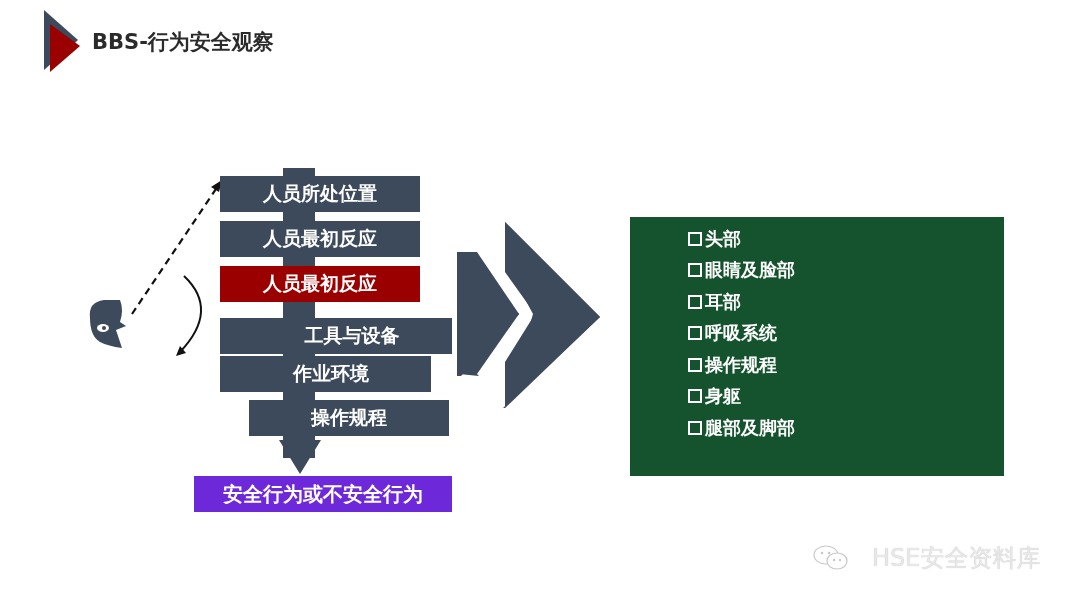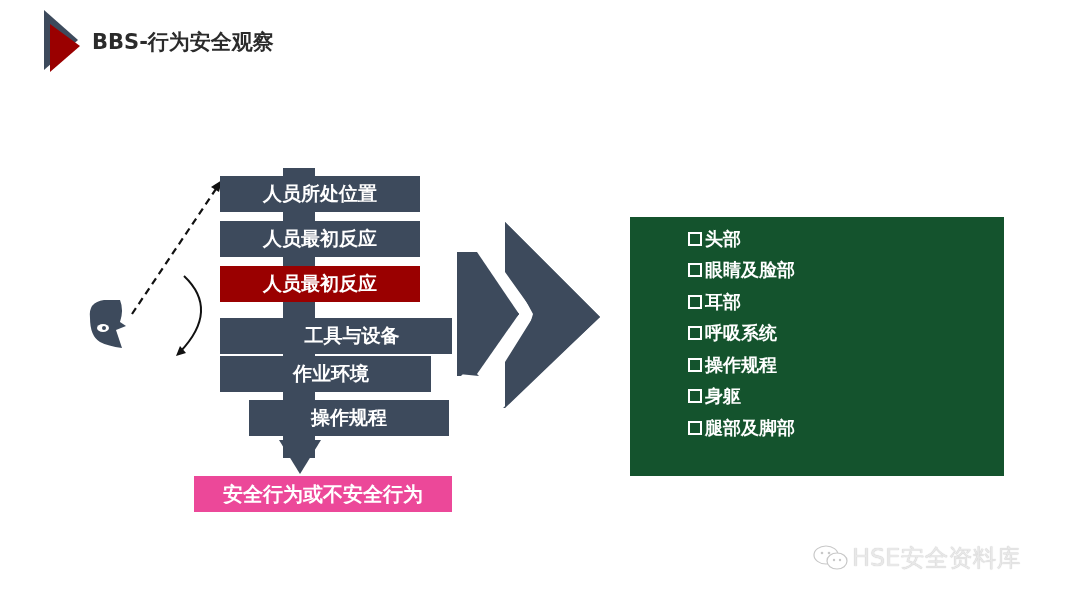--- a/index.html
+++ b/index.html
@@ -14,39 +14,39 @@
       letter-spacing: 0px;
     }
     .step {
       left: 220px; width: 200px; height: 36px; background: #3d4a5c;
       color: #fff; font-weight: bold; font-size: 19px;
       display: flex; align-items: center; justify-content: center;
     }
     .step.active { background: #9a0000; }
     .spine { left: 283px; width: 32px; background: #3d4a5c; }
     .result {
-      left: 194px; top: 476px; width: 258px; height: 36px; background: #ec4899;
+      left: 194px; top: 476px; width: 258px; height: 36px; background: #6d28d9;
       color: #fff; font-weight: bold; font-size: 20px;
       display: flex; align-items: center; justify-content: center;
     }
     .panel {
       left: 630px; top: 217px; width: 374px; height: 259px; background: #14532d;
     }
     .panel ul { list-style: none; margin: 0; padding: 6px 0 0 58px; }
     .panel li {
       color: #fff; font-weight: bold; font-size: 18px; height: 31.5px;
       display: flex; align-items: center;
     }
     .chk {
       display: inline-block; width: 10px; height: 10px; border: 2.5px solid #fff;
       margin-right: 3px; box-sizing: content-box;
     }
     .watermark {
       left: 812px; top: 542px; color: #e8e8e8; font-size: 24px;
-      text-shadow: 0 0 1px #b8b8b8; display: flex; align-items: center; gap: 0;
+      text-shadow: 0 0 1px #b8b8b8; display: flex; align-items: center; gap: 20px;
     }
   </style>
 </head>
 <body>
 
 <svg class="abs" style="left:44px;top:10px;" width="40" height="62">
   <polygon points="0,0 0,60 34,30" fill="#3d4a5c"></polygon>
   <polygon points="6,14 6,62 36,36" fill="#9a0000"></polygon>
 </svg>
 <div class="abs title">BBS-行为安全观察</div>

